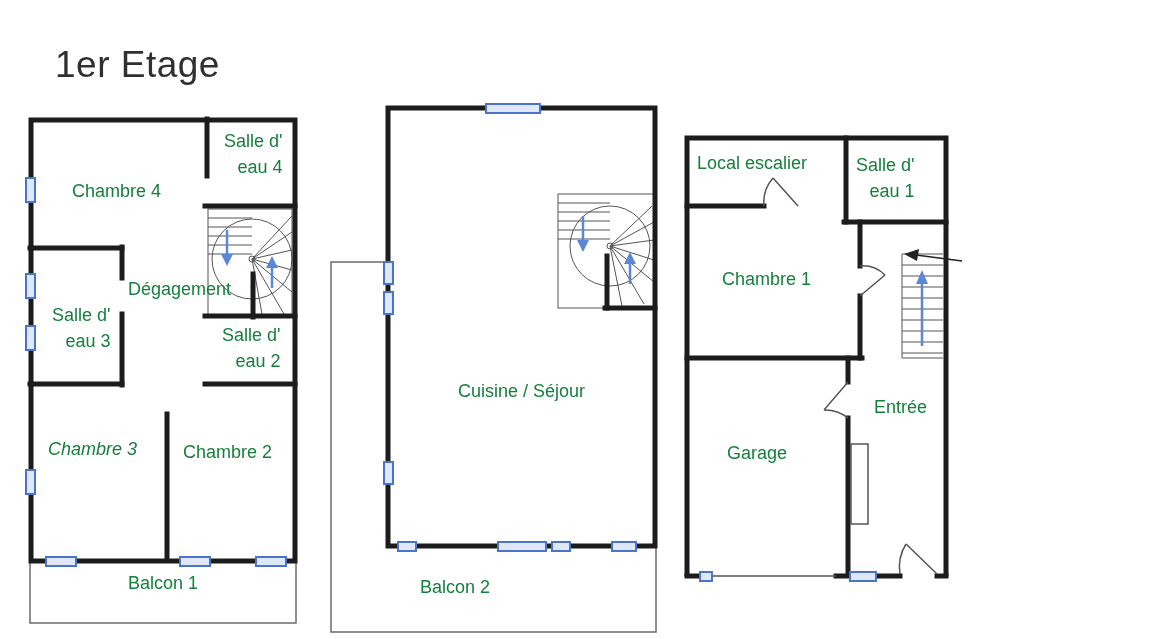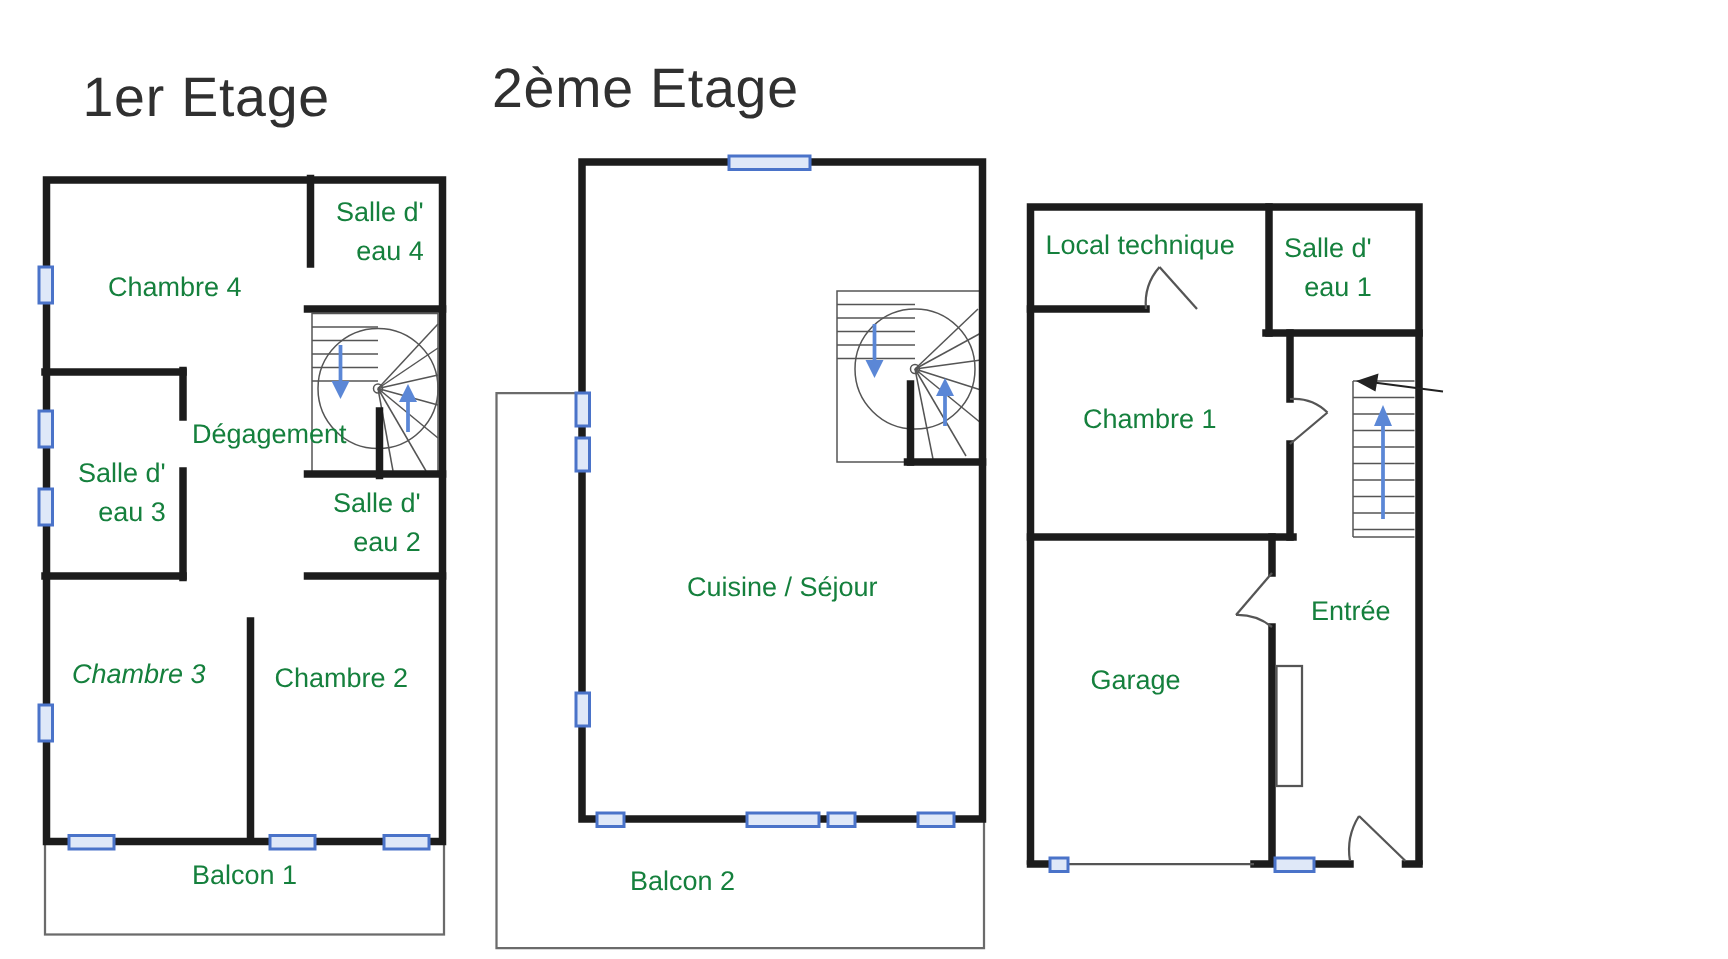--- a/index.html
+++ b/index.html
@@ -176,37 +176,36 @@
       <polygon points="916,268 928,268 922,254" stroke="none"></polygon>
     </g>
 
     <g stroke="#222222" stroke-width="1.5" fill="#222222">
       <line x1="962" y1="245" x2="916" y2="239"></line>
       <polygon points="904,238 919,233 917,245" stroke="none"></polygon>
     </g>
   </svg>
 
   <div class="plan-title" style="left:55px; top:28px;">1er Etage</div>
-  <div class="plan-title" style="left:328px; top:22px;">2ème Etage</div>
 
   <div class="room-label" style="left:72px; top:162px;">Chambre 4</div>
   <div class="room-label" style="left:224px; top:112px;">Salle d'
 eau 4</div>
   <div class="room-label" style="left:128px; top:260px;">Dégagement</div>
   <div class="room-label" style="left:52px; top:286px;">Salle d'
 eau 3</div>
   <div class="room-label" style="left:222px; top:306px;">Salle d'
 eau 2</div>
   <div class="room-label" style="left:48px; top:420px;font-style:italic;">Chambre 3</div>
   <div class="room-label" style="left:183px; top:423px;">Chambre 2</div>
   <div class="room-label" style="left:128px; top:554px;">Balcon 1</div>
 
   <div class="room-label" style="left:458px; top:362px;">Cuisine / Séjour</div>
   <div class="room-label" style="left:420px; top:558px;">Balcon 2</div>
 
-  <div class="room-label" style="left:697px; top:134px;">Local technique</div>
+  <div class="room-label" style="left:697px; top:134px;">Local escalier</div>
   <div class="room-label" style="left:856px; top:136px;">Salle d'
 eau 1</div>
   <div class="room-label" style="left:722px; top:250px;">Chambre 1</div>
   <div class="room-label" style="left:874px; top:378px;">Entrée</div>
   <div class="room-label" style="left:727px; top:424px;">Garage</div>
 
 </div>
 
 </body></html>

